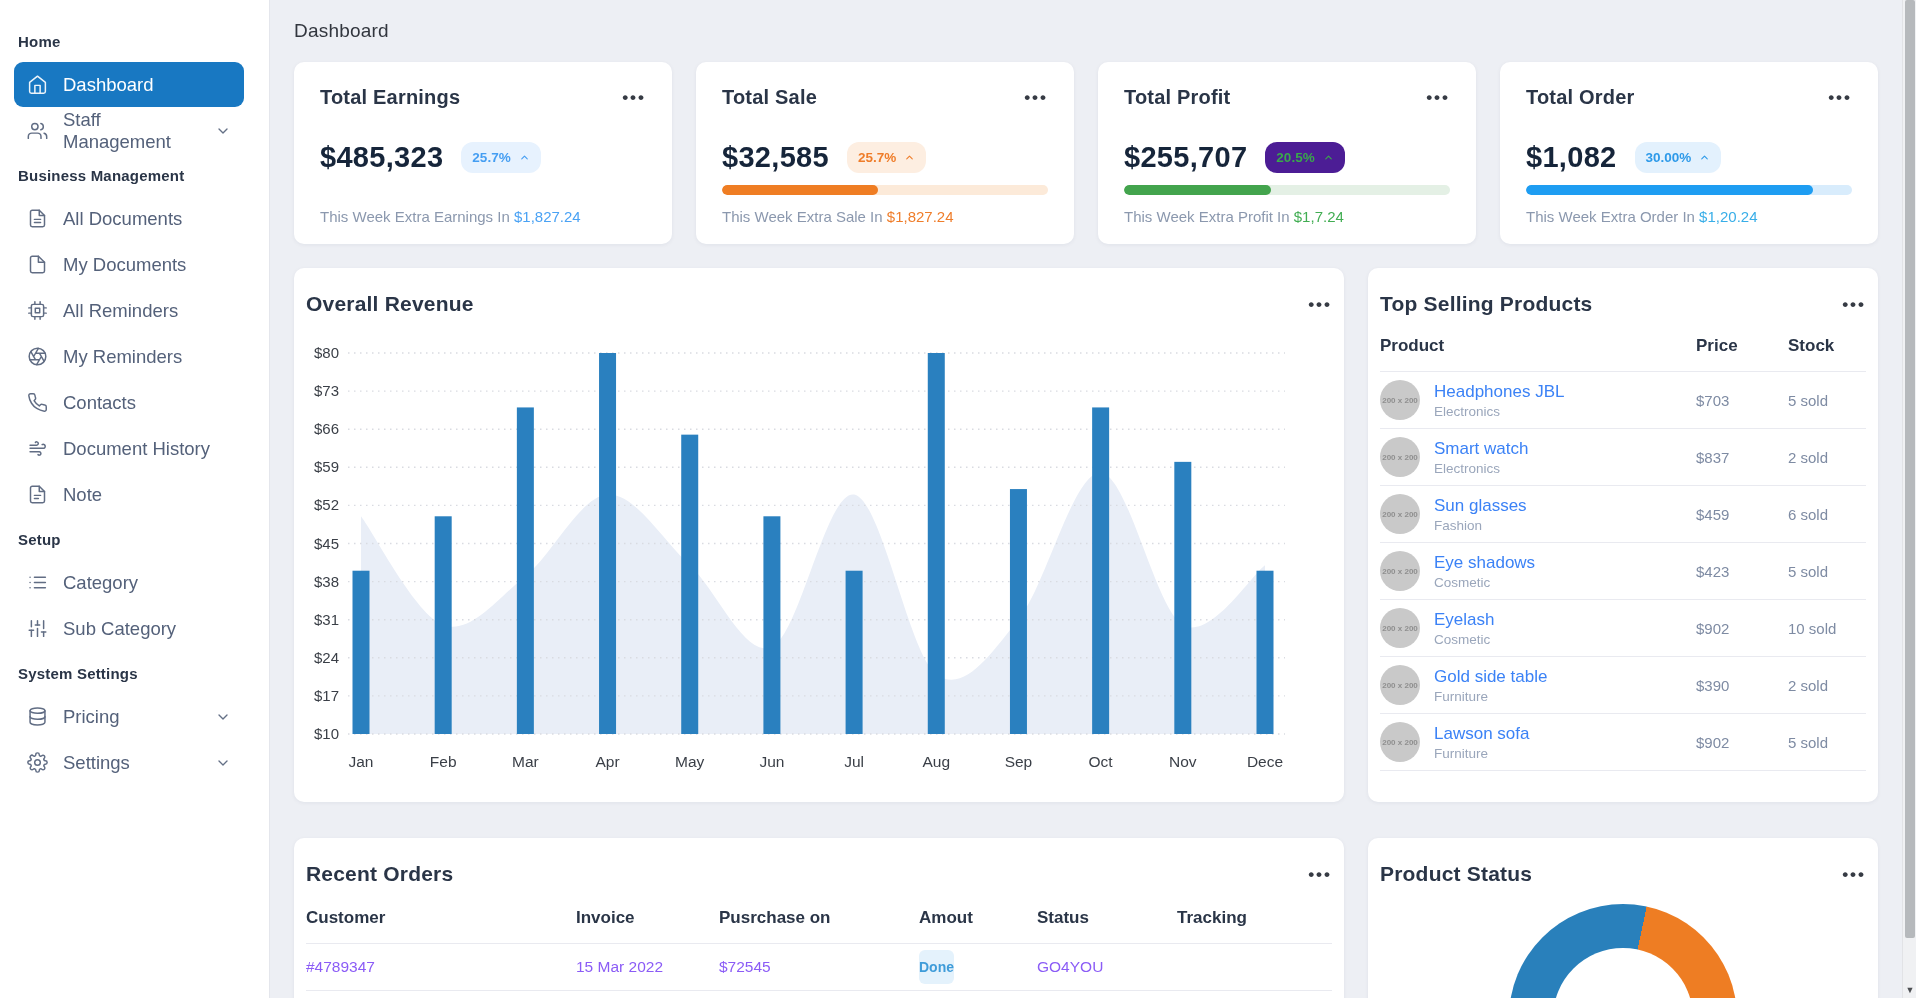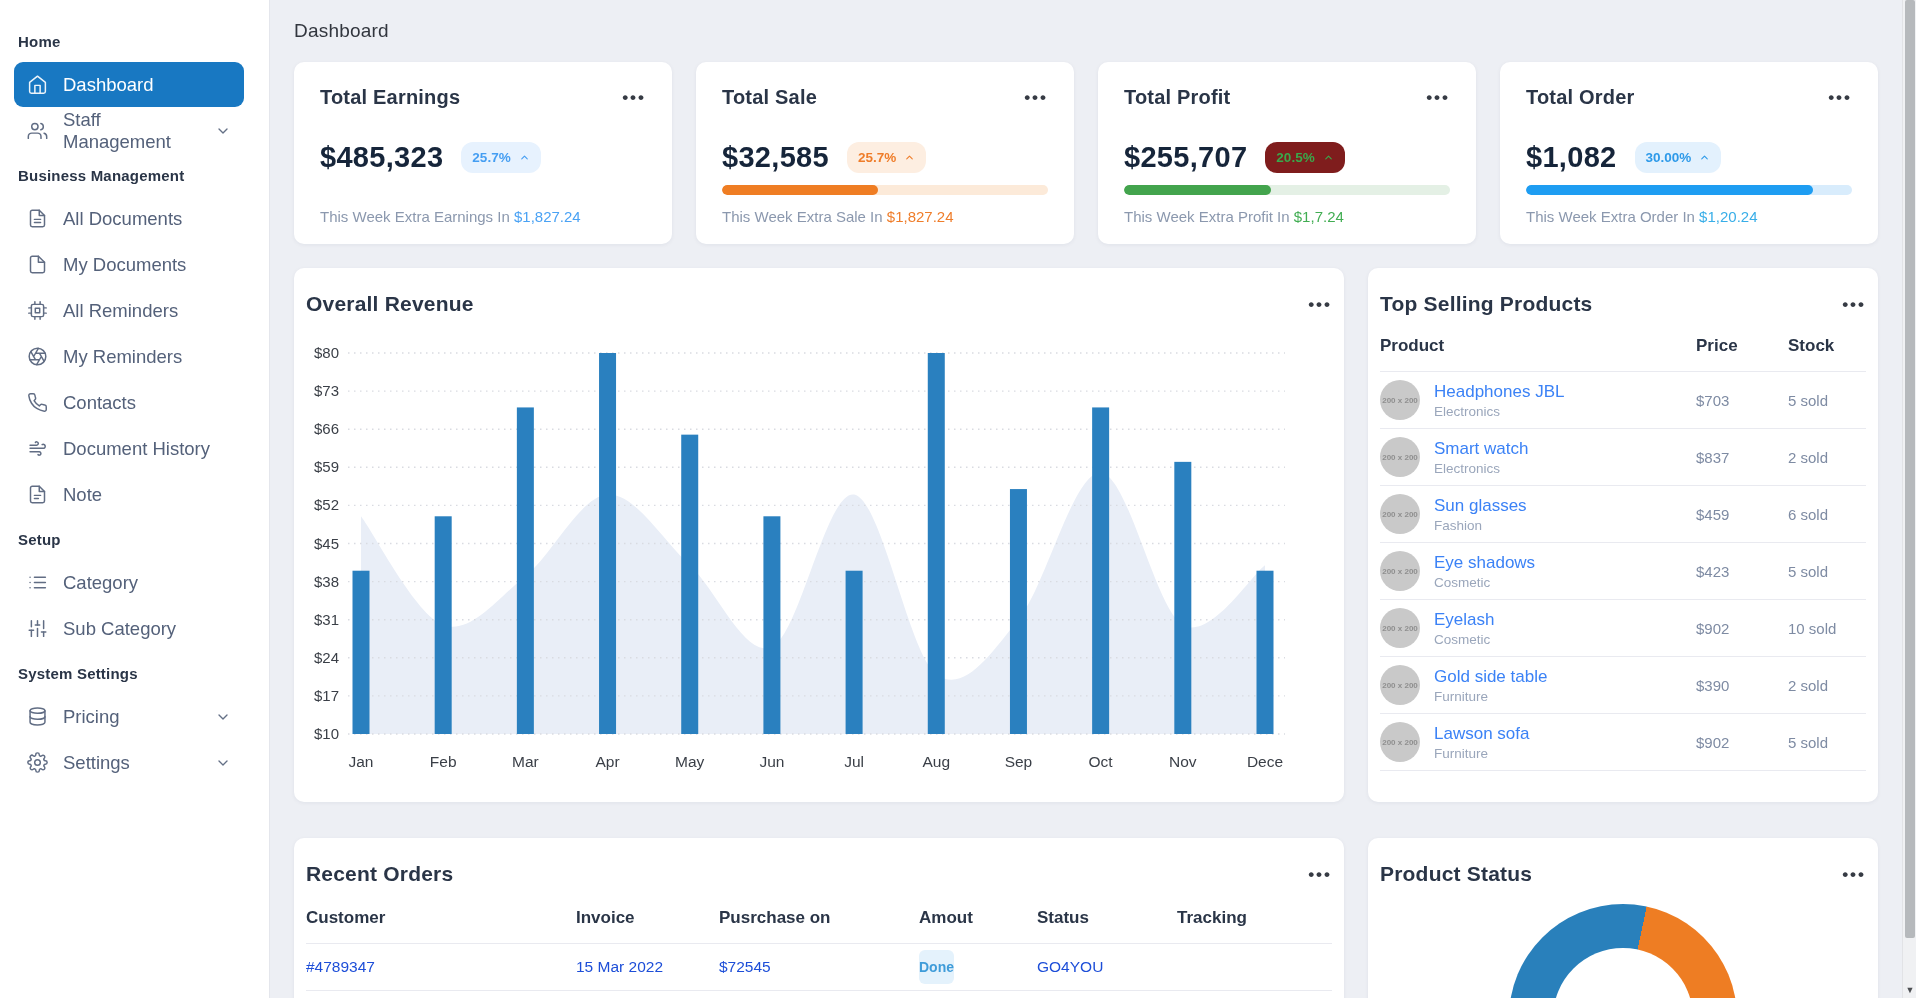--- a/index.html
+++ b/index.html
@@ -64,21 +64,21 @@
   .pt-name { font-size:17px; color:#3b82f6; }
   .pt-cat { font-size:13.5px; color:#9aa6bb; margin-top:2px; }
   .pt-price, .pt-stock { font-size:15px; color:#7e8ba3; }
 
   
   .ord-head { display:grid; grid-template-columns:270px 143px 200px 118px 140px 1fr;
               font-size:17px; font-weight:600; color:#2a3547; padding:22px 0 15px;
               border-bottom:1px solid #e9eaf0; }
   .ord-row { display:grid; grid-template-columns:270px 143px 200px 118px 140px 1fr;
              align-items:center; padding:14px 0; border-bottom:1px solid #e9eaf0; }
-  .ord-cell { font-size:15.5px; color:#1d4ed8; }
+  .ord-cell { font-size:15.5px; color:#8b5cf6; }
   .ord-cust { display:flex; align-items:center; gap:14px; font-size:15.5px; color:#9aa3b7; }
   .done-badge { width:120px; text-align:center; padding:9px 0; border-radius:6px;
                 font-size:14px; font-weight:600; }
 
   
   .donut { width:228px; height:228px; border-radius:50%; position:relative; margin:18px auto 0; }
   .donut::after { content:""; position:absolute; inset:44px; background:#fff; border-radius:50%; }
 
   
   .scrollbar { position:absolute; right:0; top:0; width:14px; height:998px;
@@ -302,21 +302,21 @@
                <span>This Week Extra Sale In </span><span class="amt" style="color:#ef7d2a">$1,827.24</span>
              </div>
         </div>
         <div class="card">
           <div class="head-row">
        <div class="card-title">Total Profit</div>
        <div class="dots">•••</div>
      </div>
      <div class="value-row">
        <div class="value">$255,707</div>
-       <div class="badge" style="background:#7f1d1d;color:#3aa84b">
+       <div class="badge" style="background:#4c1d95;color:#3aa84b">
          <span>20.5%</span>
          <span style="display:flex">
                 <svg width="11" height="11" viewBox="0 0 24 24" fill="none" stroke="currentColor" stroke-width="2.4" stroke-linecap="round" stroke-linejoin="round">
                   <polyline points="6 15 12 9 18 15"></polyline>
                 </svg>
               </span>
        </div>
      </div>
           <div class="progress" style="background:#e4f0e5">
                <div class="fill" style="width:45%;background:#43a44d"></div>

